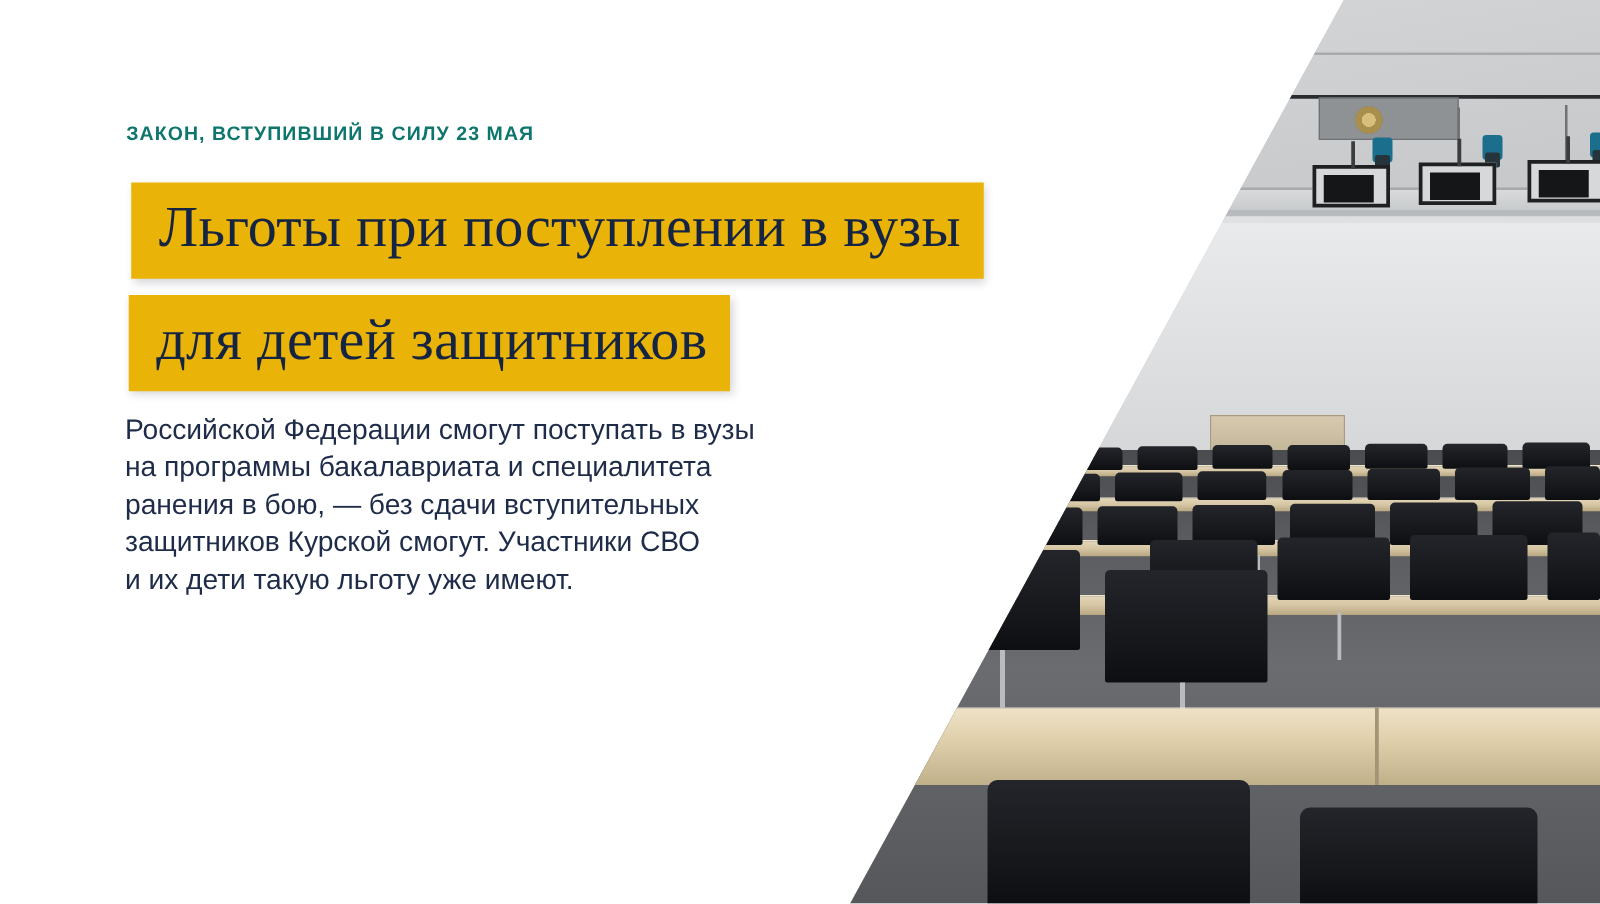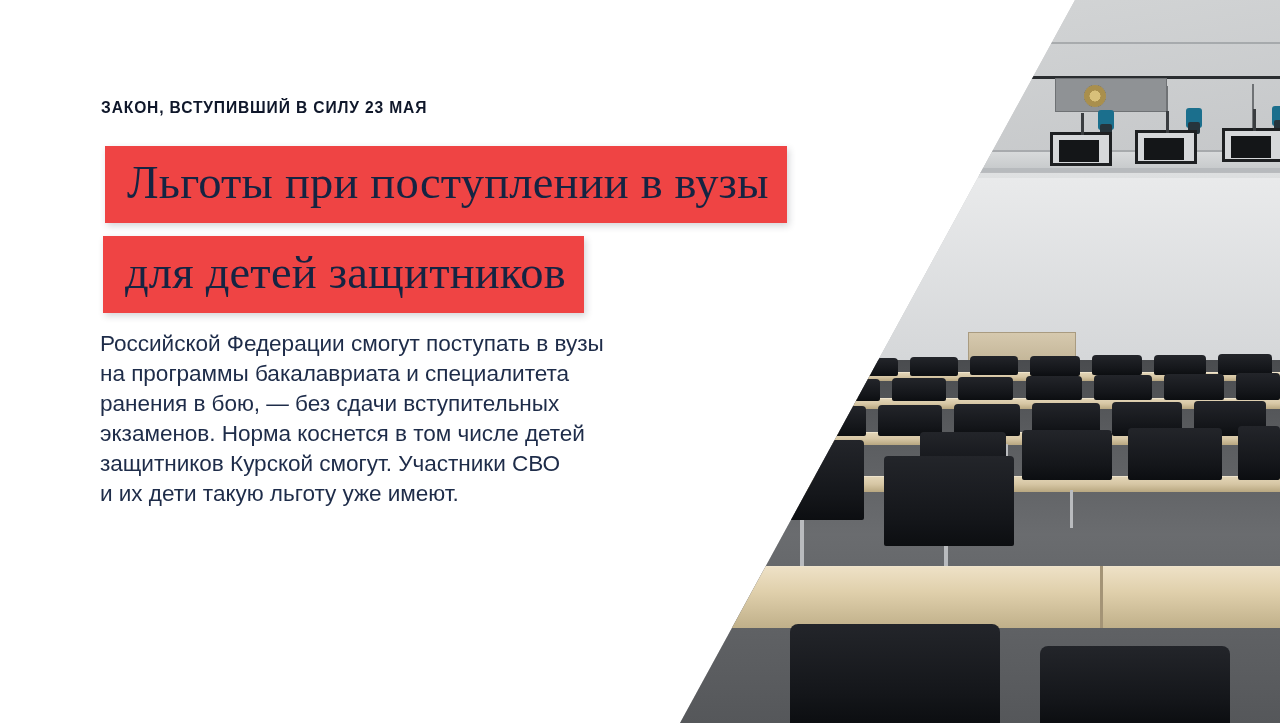--- a/index.html
+++ b/index.html
@@ -191,33 +191,33 @@
     width:820px; height:723px;
     z-index:3;
   }
 
   .eyebrow {
     position:absolute;
     left:101px; top:99px;
     font-size:15.6px;
     font-weight:bold;
     letter-spacing:.86px;
-    color:#0f172a;
+    color:#0f766e;
     white-space:nowrap;
   }
 
   .headline {
     position:absolute;
     left:0; top:146px;
     z-index:4;
   }
 
   .hl-line {
     display:block;
-    background:#ef4444;
+    background:#eab308;
     color:#152442;
     font-family:"Liberation Serif", serif;
     font-size:46.5px;
     font-weight:normal;
     line-height:1;
     letter-spacing:.2px;
     white-space:nowrap;
     box-shadow:2px 3px 7px rgba(40,46,60,.20);
     text-align:right;
   }
@@ -363,21 +363,20 @@
 
     <div class="headline">
       <span class="hl-line one">Льготы при поступлении в вузы</span>
       <span class="hl-line two">для детей защитников</span>
     </div>
 
     <div class="body-text">
       <p>Российской Федерации смогут поступать в вузы</p>
       <p>на программы бакалавриата и специалитета</p>
       <p>ранения в бою, — без сдачи вступительных</p>
-      <p>экзаменов. Норма коснется в том числе детей</p>
       <p>защитников Курской смогут. Участники СВО</p>
       <p>и их дети такую льготу уже имеют.</p>
     </div>
 
 
   </div>
 
 </div>
 
 </body></html>

